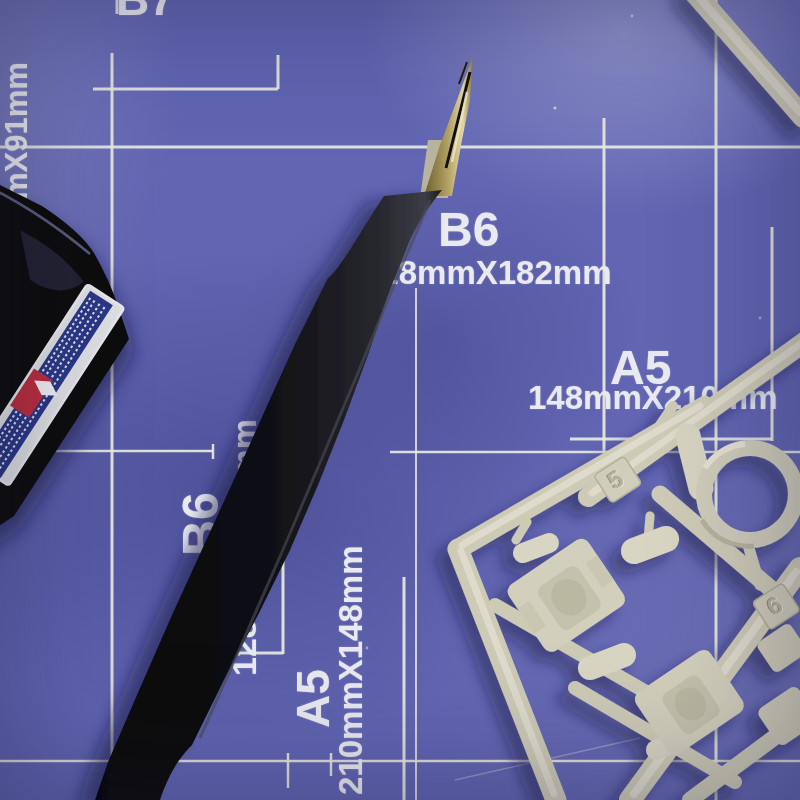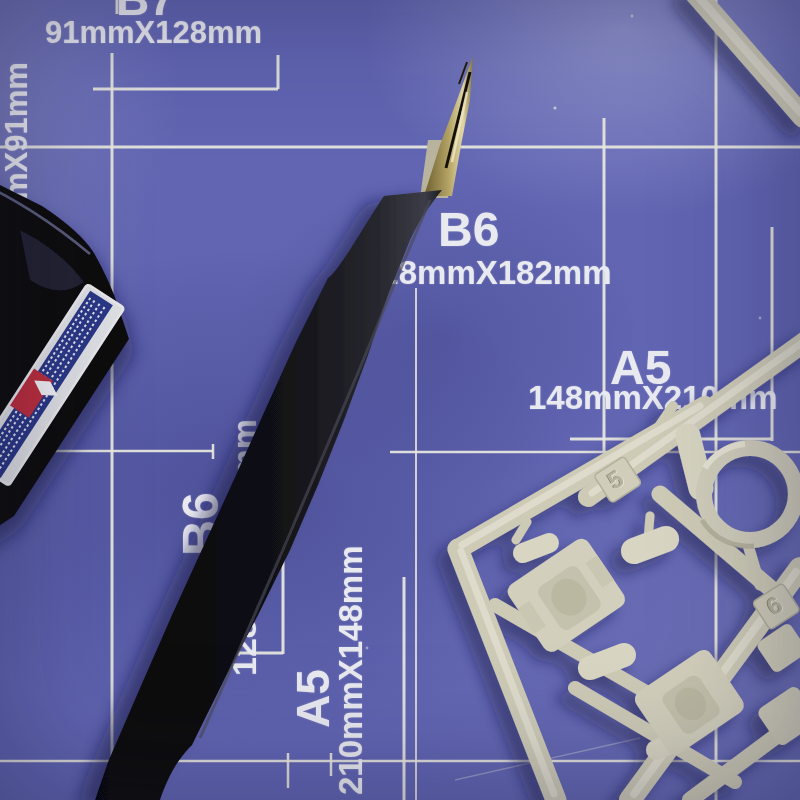--- a/index.html
+++ b/index.html
@@ -75,21 +75,20 @@
       <circle cx="555" cy="108" r="1.6" opacity=".7"></circle>
       <circle cx="632" cy="16" r="1.4" opacity=".6"></circle>
       <circle cx="367" cy="648" r="1.4" opacity=".5"></circle>
       <circle cx="760" cy="318" r="1.4" opacity=".5"></circle>
     </g>
   </svg>
 
   <div class="labels">
 
     <div class="lbl" style="left:116px;top:-24px;font-size:46px">B7</div>
-    <div class="lbl" style="left:45px;top:17px;font-size:31px">91mmX128mm</div>
 
     <div class="lbl rot" style="left:1px;top:262px;font-size:31px">64mmX91mm</div>
 
     <div class="lbl" style="left:438px;top:206px;font-size:48px">B6</div>
     <div class="lbl" style="left:362px;top:256px;font-size:33px">128mmX182mm</div>
 
     <div class="lbl rot" style="left:176px;top:556px;font-size:50px">B6</div>
     <div class="lbl rot" style="left:227px;top:676px;font-size:34px">128mmX182mm</div>
 
     <div class="lbl" style="left:610px;top:344px;font-size:48px">A5</div>

